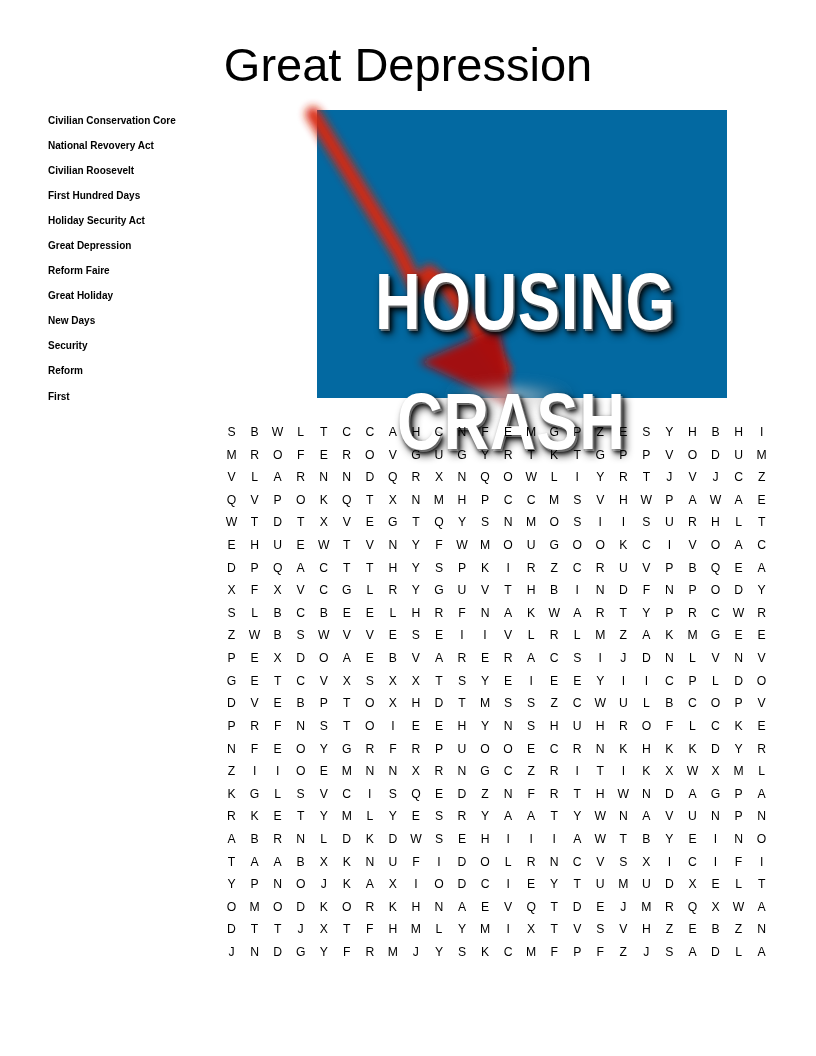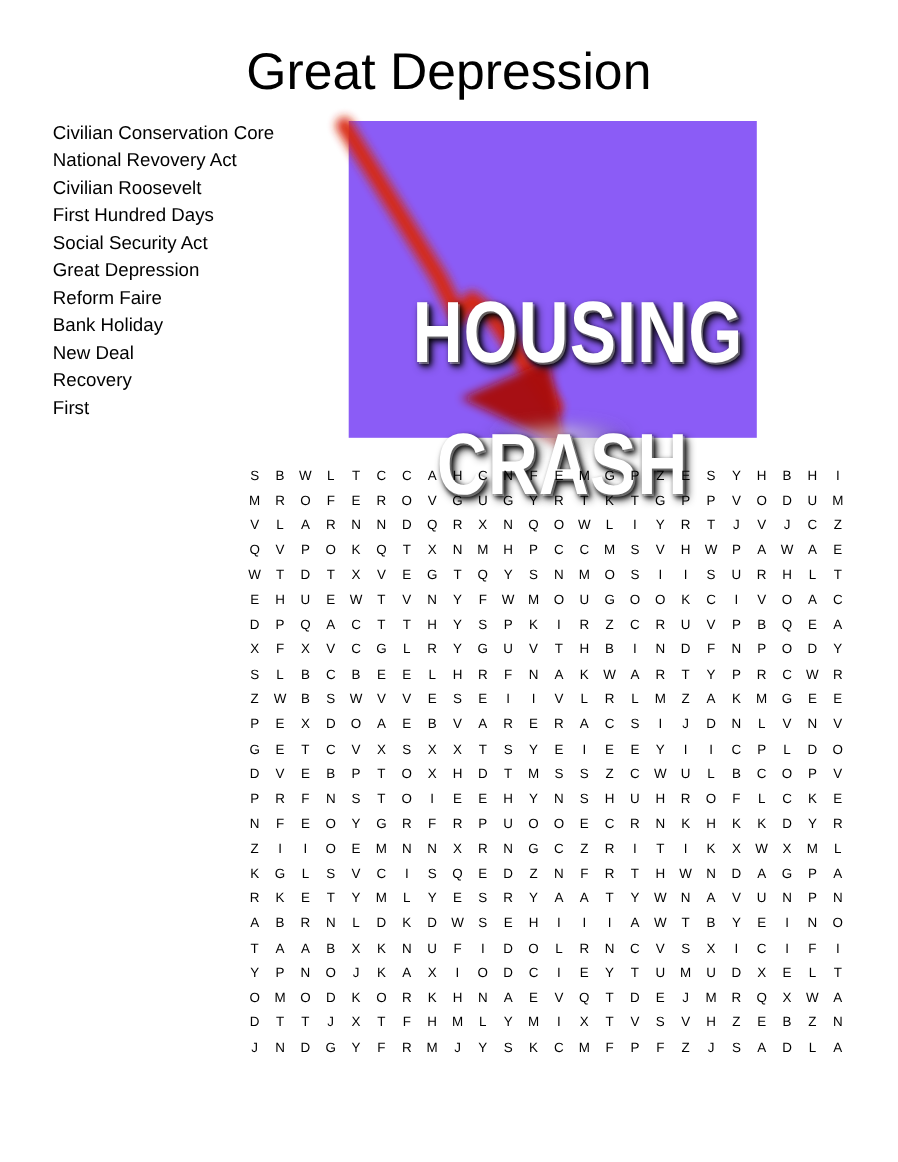--- a/index.html
+++ b/index.html
@@ -34,36 +34,36 @@
   }
 
   
   #word-list {
     position: absolute;
     top: 108px;
     left: 48px;
     width: 215px;
   }
   .word-item {
-    font-size: 17px;
+    font-size: 10px;
     line-height: 25.05px;
     height: 25.05px;
     color: #000;
     white-space: nowrap;
-    font-weight: 400;
+    font-weight: 700;
   }
 
   
   #illustration {
     position: absolute;
     top: 110px;
     left: 317px;
-    width: 371px;
+    width: 410px;
     height: 288px;
-    background: #8b5cf6;
+    background: #0369a1;
     overflow: visible;
   }
   #illustration .art-svg {
     position: absolute;
     top: -8px;
     left: -18px;
     width: 400px;
     height: 300px;
     overflow: visible;
   }
@@ -121,26 +121,27 @@
 </head>
 <body>
 
 <div id="page-title">Great Depression</div>
 
 <div id="word-list">
     <div class="word-item">Civilian Conservation Core</div>
     <div class="word-item">National Revovery Act</div>
     <div class="word-item">Civilian Roosevelt</div>
     <div class="word-item">First Hundred Days</div>
-    <div class="word-item">Social Security Act</div>
+    <div class="word-item">Holiday Security Act</div>
     <div class="word-item">Great Depression</div>
     <div class="word-item">Reform Faire</div>
-    <div class="word-item">Bank Holiday</div>
-    <div class="word-item">New Deal</div>
-    <div class="word-item">Recovery</div>
+    <div class="word-item">Great Holiday</div>
+    <div class="word-item">New Days</div>
+    <div class="word-item">Security</div>
+    <div class="word-item">Reform</div>
     <div class="word-item">First</div>
   </div>
 
 <div id="illustration">
 
   <svg class="art-svg" viewBox="0 0 400 300">
     <defs>
       <filter id="glowblur" x="-60%" y="-60%" width="220%" height="220%">
         <feGaussianBlur stdDeviation="4.5"></feGaussianBlur>
       </filter>

